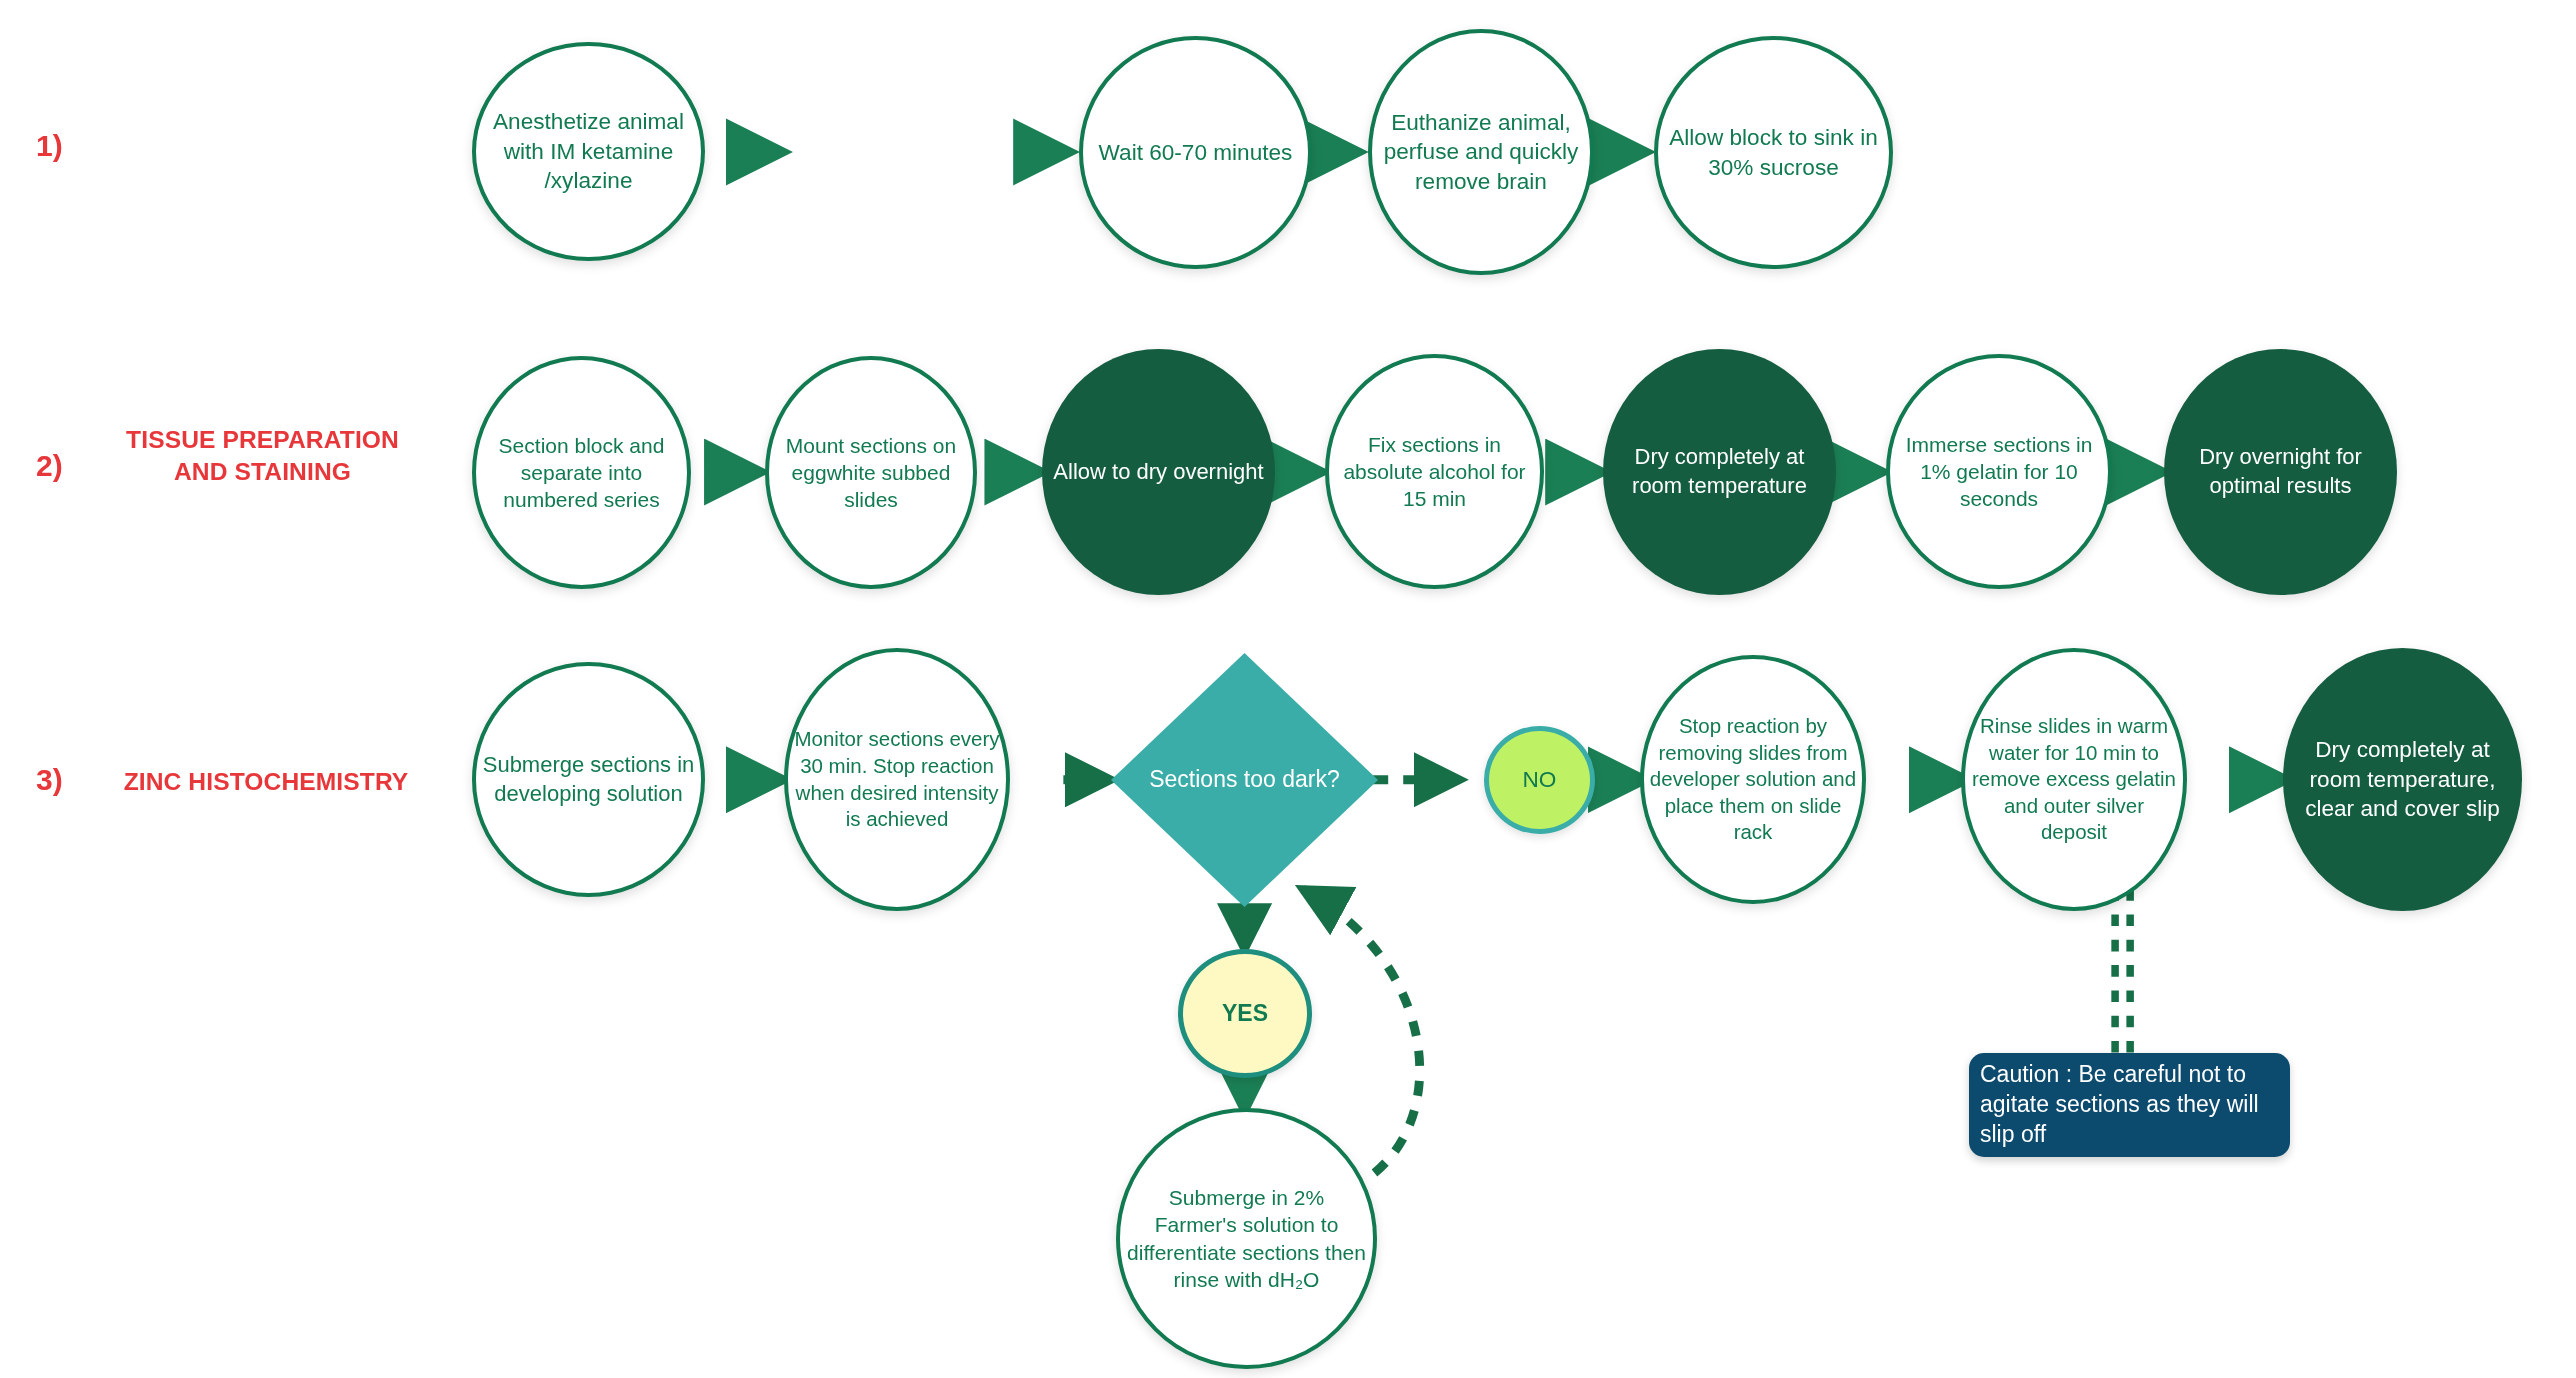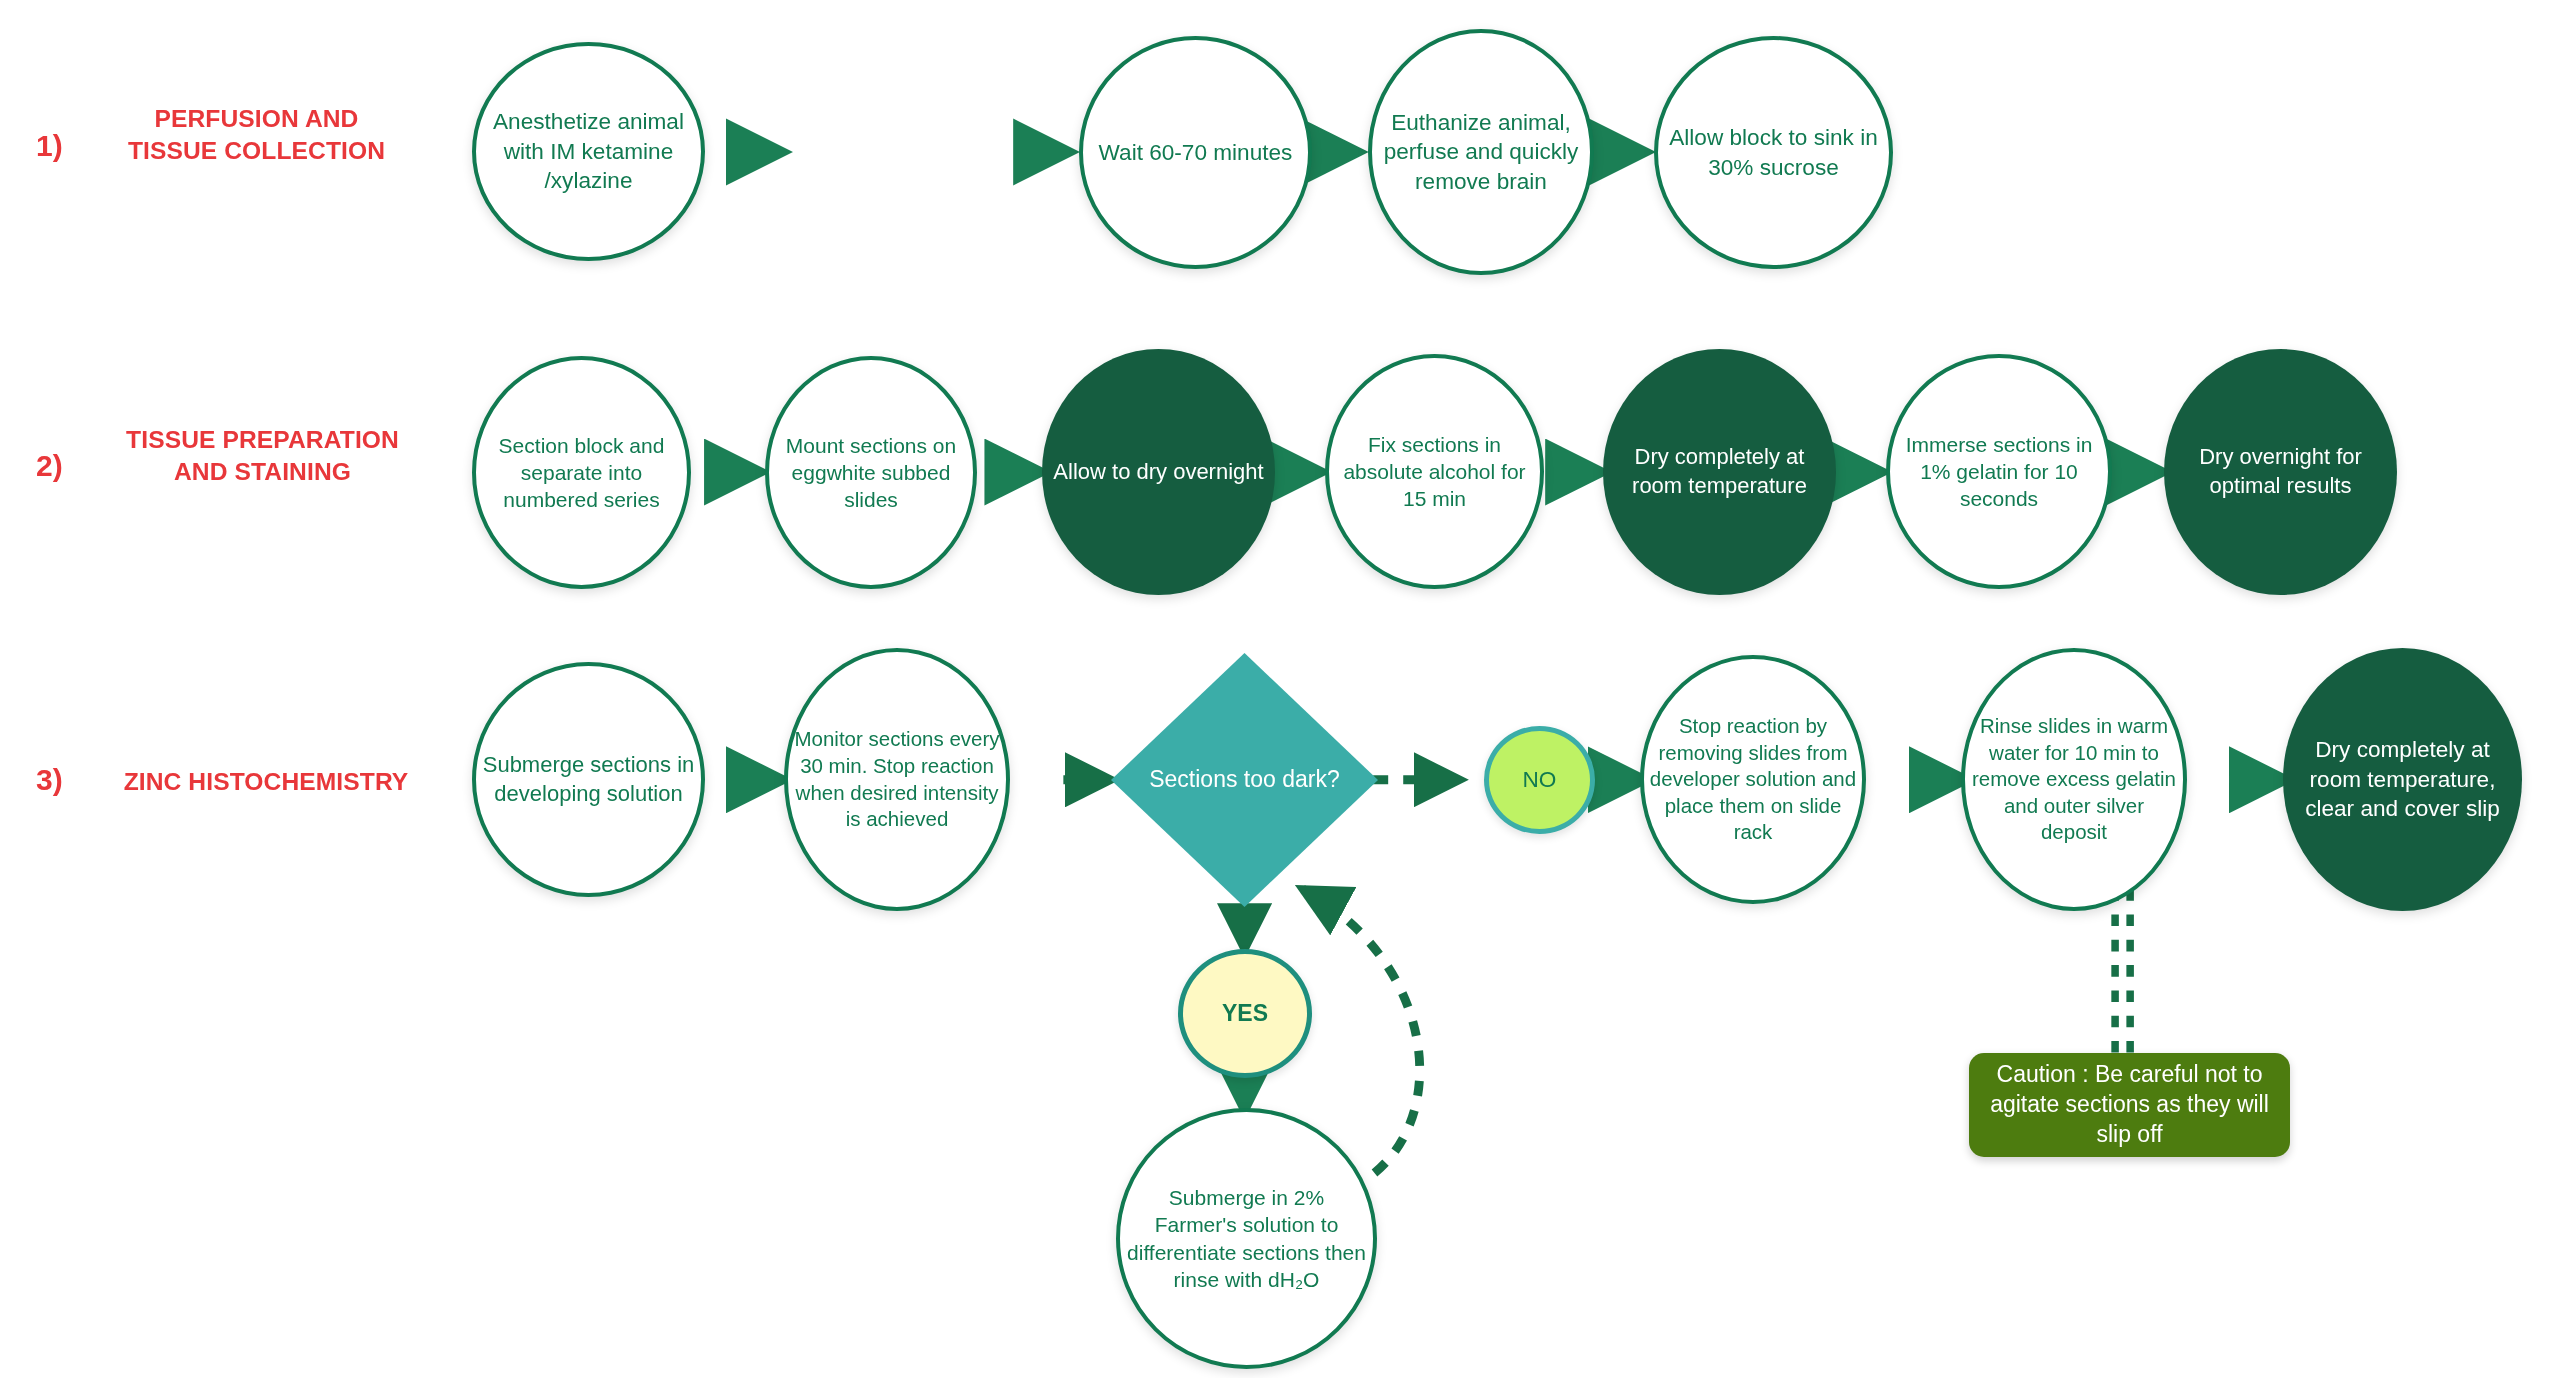--- a/index.html
+++ b/index.html
@@ -31,22 +31,22 @@
   
   .diamond{position:absolute;}
   .diamond .dshape{width:100%;height:100%;background:#3BADA8;
        clip-path:polygon(50% 0,100% 50%,50% 100%,0 50%);
        filter:drop-shadow(0 4.1px 8.2px rgba(0,0,0,.16));}
   .diamond .dlabel{position:absolute;left:0;top:0;width:100%;height:100%;
        display:flex;align-items:center;justify-content:center;color:#ffffff;
        font-size:23px;line-height:1.28;text-align:center;}
 
   
-  .caution{position:absolute;background:#4d7c0f;border-radius:15px;color:#fff;
-           display:flex;align-items:center;justify-content:center;text-align:center;
+  .caution{position:absolute;background:#0c4a6e;border-radius:15px;color:#fff;
+           display:flex;align-items:center;justify-content:center;text-align:left;
            font-size:23px;line-height:1.30;padding:6.8px 11px;box-sizing:border-box;
            box-shadow:0 3.4px 8.2px rgba(0,0,0,.18);}
 
   
   #wires{position:absolute;left:0;top:0;width:2576px;height:1379px;
          pointer-events:none;}
 </style>
 </head>
 <body>
 
@@ -93,24 +93,20 @@
       <line x1="1820" y1="1515" x2="1820" y2="1618"></line>
     </g>
 
     <g stroke="#176F47" stroke-width="11" fill="none" stroke-dasharray="17 20">
       <line x1="3093" y1="1300" x2="3093" y2="1542"></line>
       <line x1="3115" y1="1300" x2="3115" y2="1542"></line>
     </g>
   </svg>
 
   <div class="stage-num" style="left:36px;top:131px;">1)</div>
-  <div class="stage-title" style="left:96px;top:103px;width:321px;">
-    <div>PERFUSION AND</div>
-    <div>TISSUE COLLECTION</div>
-  </div>
 
   <div class="node ell outline" style="left:472px;top:42px;width:233px;height:219px;font-size:22.6px;">
     <div class="txt">Anesthetize animal with IM ketamine /xylazine</div>
   </div>
   <div class="node ell outline" style="left:1079px;top:36px;width:233px;height:233px;font-size:22.6px;">
     <div class="txt">Wait 60-70 minutes</div>
   </div>
   <div class="node ell outline" style="left:1368px;top:29px;width:226px;height:246px;font-size:22.6px;">
     <div class="txt">Euthanize animal, perfuse and quickly remove brain</div>
   </div>

